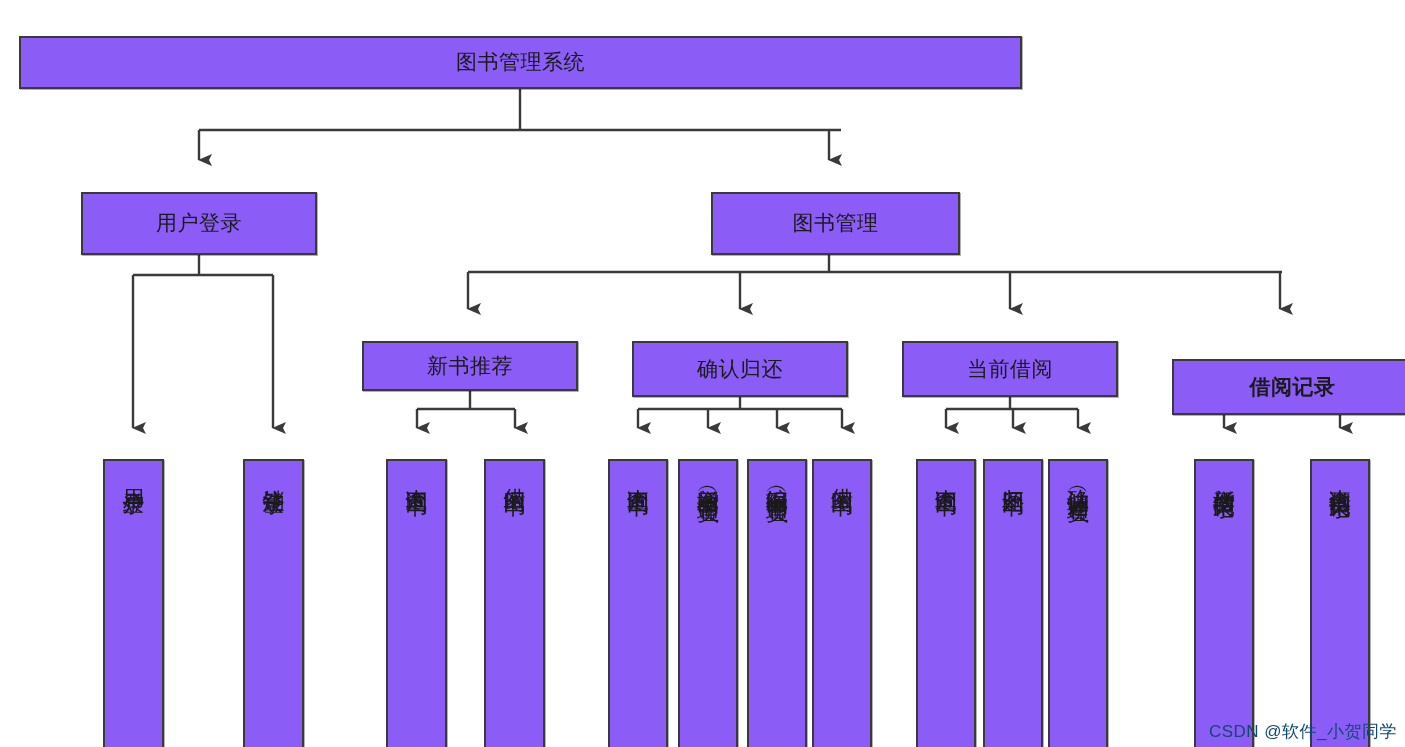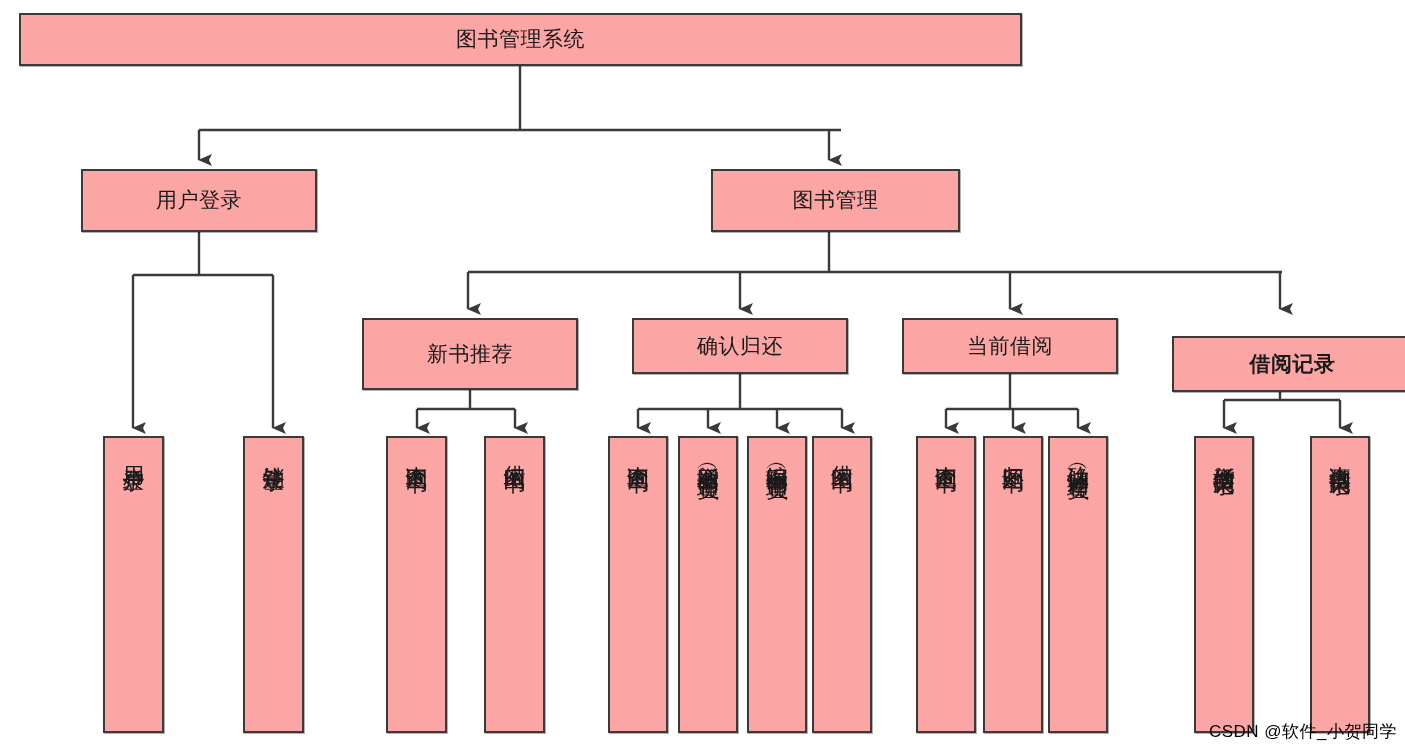--- a/index.html
+++ b/index.html
@@ -16,26 +16,27 @@
   }
   #diagram-root {
     position: absolute;
     top: 0; left: 0;
     width: 1405px;
     height: 747px;
   }
   .node-box {
     position: absolute;
     box-sizing: border-box;
-    background: #fca5a5;
+    background: #8b5cf6;
     border: 2px solid #3a3a3a;
     box-shadow: 1px 1px 0 rgba(0,0,0,0.30);
     display: flex;
     align-items: center;
     justify-content: center;
+    margin-top: 23px;
   }
   .node-label {
     color: #1a1a1a;
     font-size: 21px;
     line-height: 1.18;
     letter-spacing: 0.5px;
     white-space: nowrap;
     text-align: center;
   }
   .node-box.vertical {
@@ -56,21 +57,21 @@
     top: 0; left: 0;
     width: 1405px;
     height: 747px;
     pointer-events: none;
   }
   #watermark {
     position: absolute;
     right: 8px;
     bottom: 4px;
     font-size: 17px;
-    color: #000000;
+    color: #0c4a6e;
     white-space: nowrap;
     letter-spacing: 0.5px;
   }
 </style>
 </head>
 <body>
 
 <div id="diagram-root">
 
   <svg id="connectors" viewBox="0 0 1405 747" width="1405" height="747" xmlns="http://www.w3.org/2000/svg">
@@ -127,21 +128,21 @@
     <span class="node-label">图书管理系统</span>
   </div>
 
   <div class="node-box" style="left:81px; top:169px; width:236px; height:63px;">
     <span class="node-label">用户登录</span>
   </div>
   <div class="node-box" style="left:711px; top:169px; width:249px; height:63px;">
     <span class="node-label">图书管理</span>
   </div>
 
-  <div class="node-box" style="left:362px; top:318px; width:216px; height:72px;">
+  <div class="node-box" style="left:362px; top:318px; width:216px; height:50px;">
     <span class="node-label">新书推荐</span>
   </div>
   <div class="node-box" style="left:632px; top:318px; width:216px; height:56px;">
     <span class="node-label">确认归还</span>
   </div>
   <div class="node-box" style="left:902px; top:318px; width:216px; height:56px;">
     <span class="node-label">当前借阅</span>
   </div>
   <div class="node-box" style="left:1172px; top:336px; width:241px; height:56px;font-weight:bold;">
     <span class="node-label">借阅记录</span>

